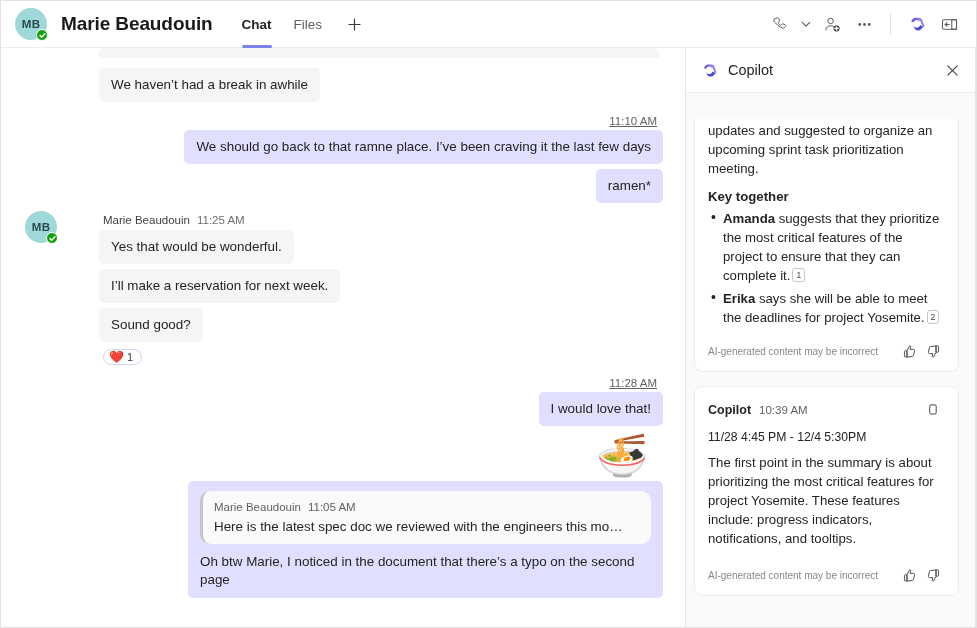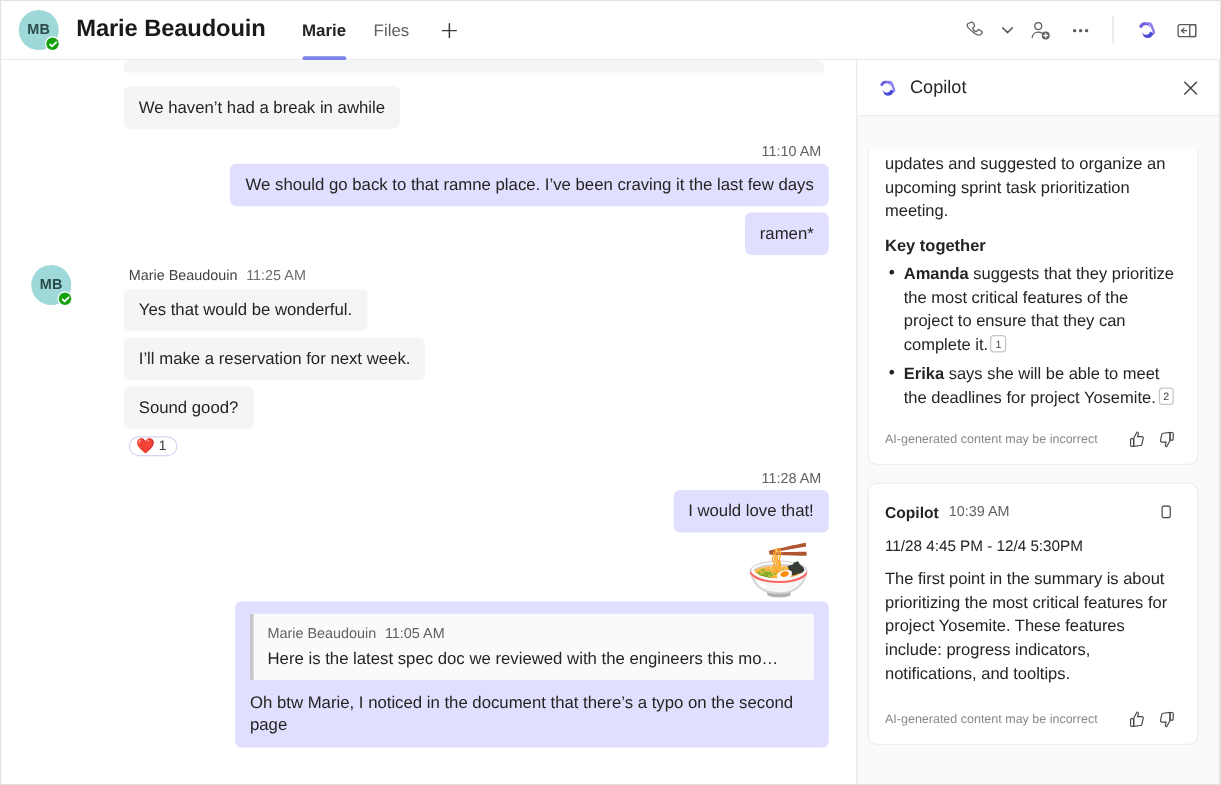--- a/index.html
+++ b/index.html
@@ -114,38 +114,38 @@
     line-height: 18px;
     color: #252423;
     margin-bottom: 5px;
   }
   .bubble.them { background: #f5f5f5; }
   .bubble.me { background: #e1dfff; }
 
   .row-right { display: flex; justify-content: flex-end; }
   .row-right .time-right {
     font-size: 11.5px; color: #616161;
-    text-align: left; margin: 8px 6px 3px 0;
+    text-align: left; margin: 8px 6px 3px 0; text-decoration: underline;
   }
 
   .reaction {
     display: inline-flex; align-items: center; gap: 3px;
     border: 1px solid #d6d3f0; background: #fff;
     border-radius: 11px; padding: 1px 8px 1px 5px;
     margin: 1px 0 4px 4px; font-size: 11px; color: #3b3a39;
     cursor: pointer;
   }
   .reaction .emoji { font-size: 12px; line-height: 1; }
 
   .emoji-big { font-size: 42px; line-height: 1; }
 
   .quote-card {
     background: #fafafa;
     border-left: 3px solid #c8c6c4;
-    border-radius: 2px;
+    border-radius: 10px;
     padding: 7px 10px 8px 11px;
     margin-bottom: 9px;
   }
   .quote-meta { font-size: 11.5px; color: #616161; margin-bottom: 2px; }
   .quote-meta .time { margin-left: 7px; }
   .quote-text {
     font-size: 13.4px; color: #252423; line-height: 18px;
     white-space: nowrap; overflow: hidden; text-overflow: ellipsis;
   }
 
@@ -257,21 +257,21 @@
         <svg viewBox="0 0 8 8">
             <path d="M1.2 4.1 L3 5.9 L6.8 2.1" stroke="#ffffff" stroke-width="1.6" fill="none" stroke-linecap="round" stroke-linejoin="round"></path>
           </svg>
       </div>
     </div>
 
     <div class="chat-title">Marie Beaudouin</div>
 
     <div class="tabs">
       <div class="tab active">
-        <span>Marie</span>
+        <span>Chat</span>
       </div>
       <div class="tab">
         <span>Files</span>
       </div>
       <div class="tab-add">
         <svg viewBox="0 0 20 20">
             <path d="M10 3.5 V16.5 M3.5 10 H16.5" stroke="currentColor" stroke-width="1.4" stroke-linecap="round"></path>
           </svg>
       </div>
     </div>

